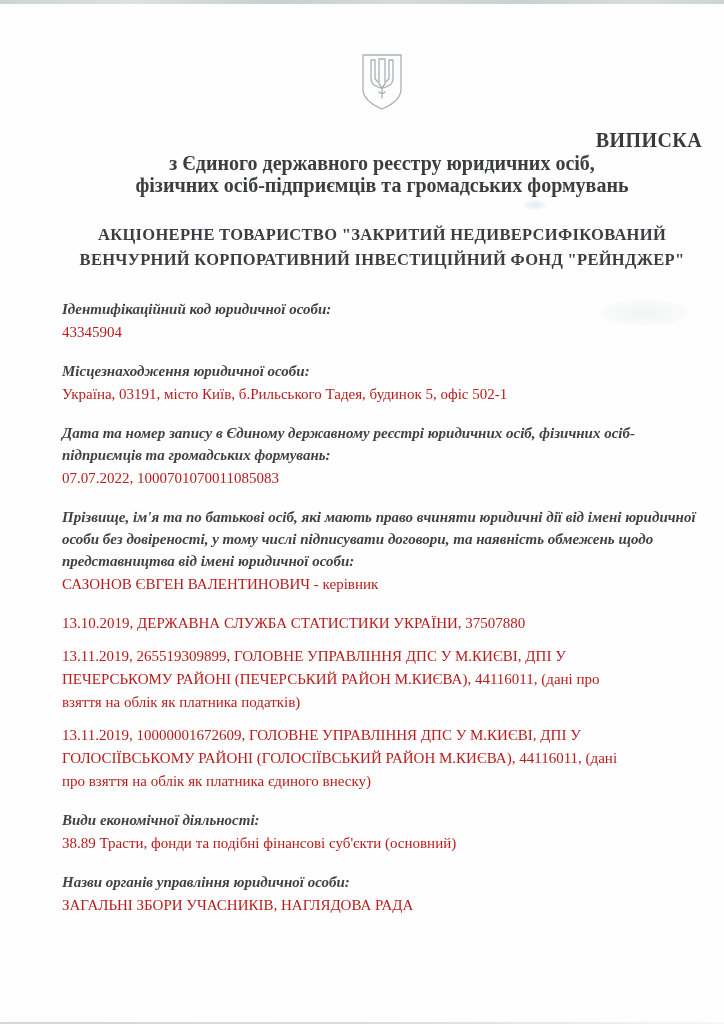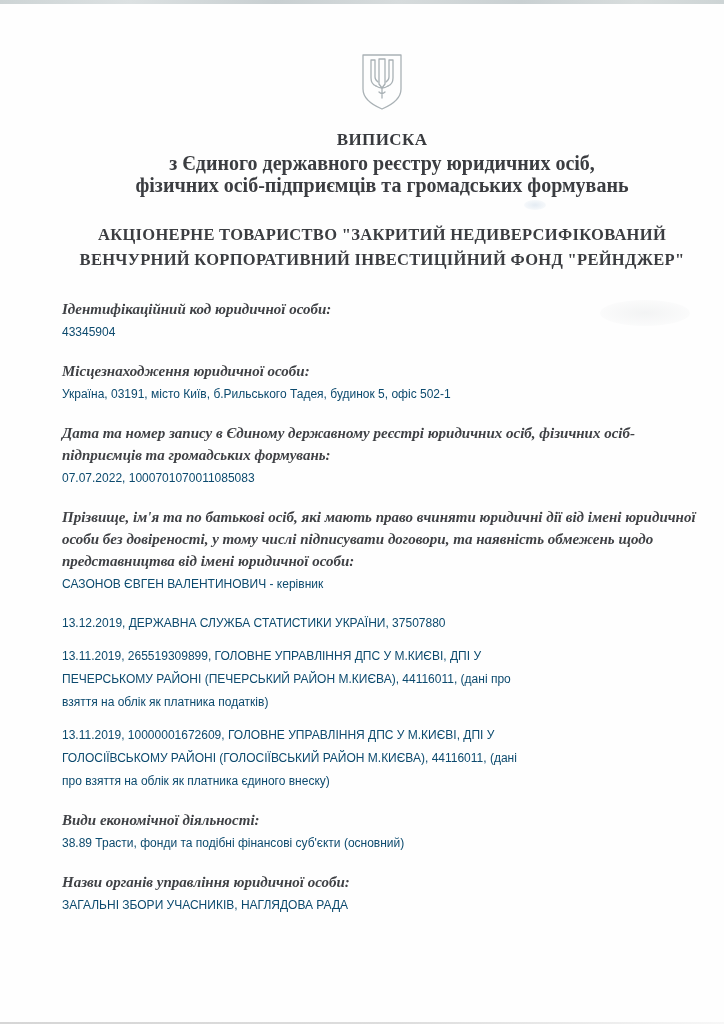--- a/index.html
+++ b/index.html
@@ -30,23 +30,23 @@
     width: 640px;
   }
   .emblem {
     margin: 49px auto 0 auto;
     width: 44px;
     height: 58px;
     display: block;
   }
   .doc-title {
     margin-top: 18px;
-    text-align: center;
+    text-align: right;
     font-weight: bold;
-    font-size: 17px;
+    font-size: 20px;
     line-height: 22px;
     color: #383a3e;
     letter-spacing: 0.4px;
   }
   .doc-subtitle {
     margin-top: 1px;
     text-align: center;
     font-weight: bold;
     font-size: 20px;
     line-height: 22px;
@@ -68,24 +68,24 @@
     margin: 0;
     font-weight: bold;
     font-style: italic;
     font-size: 15px;
     line-height: 22px;
     color: #3f4145;
     max-width: 652px;
   }
   .field-value {
     margin: 1px 0 0 0;
-    font-family: Liberation Sans, sans-serif;
-    font-size: 12px;
+    font-family: Liberation Serif, serif;
+    font-size: 15px;
     line-height: 23px;
-    color: #0c4a6e;
+    color: #b91c1c;
     white-space: pre-line;
     max-width: 652px;
   }
   .field-value.para { margin: 1px 0 10px 0; }
   .field-value.para:last-child { margin-bottom: 0; }
   .smudge {
     position: absolute;
     border-radius: 50%;
     pointer-events: none;
   }
@@ -138,21 +138,21 @@
         <h3 class="field-label">Дата та номер запису в Єдиному державному реєстрі юридичних осіб, фізичних осіб-підприємців та громадських формувань:</h3>
         <p class="field-value">07.07.2022, 1000701070011085083</p>
       </section>
 
       <section class="field">
         <h3 class="field-label">Прізвище, ім'я та по батькові осіб, які мають право вчиняти юридичні дії від імені юридичної особи без довіреності, у тому числі підписувати договори, та наявність обмежень щодо представництва від імені юридичної особи:</h3>
         <p class="field-value">САЗОНОВ ЄВГЕН ВАЛЕНТИНОВИЧ - керівник</p>
       </section>
 
       <section class="field">
-        <p class="field-value para">13.12.2019, ДЕРЖАВНА СЛУЖБА СТАТИСТИКИ УКРАЇНИ, 37507880</p>
+        <p class="field-value para">13.10.2019, ДЕРЖАВНА СЛУЖБА СТАТИСТИКИ УКРАЇНИ, 37507880</p>
         <p class="field-value para">13.11.2019, 265519309899, ГОЛОВНЕ УПРАВЛІННЯ ДПС У М.КИЄВІ, ДПІ У
 ПЕЧЕРСЬКОМУ РАЙОНІ (ПЕЧЕРСЬКИЙ РАЙОН М.КИЄВА), 44116011, (дані про
 взяття на облік як платника податків)</p>
         <p class="field-value para">13.11.2019, 10000001672609, ГОЛОВНЕ УПРАВЛІННЯ ДПС У М.КИЄВІ, ДПІ У
 ГОЛОСІЇВСЬКОМУ РАЙОНІ (ГОЛОСІЇВСЬКИЙ РАЙОН М.КИЄВА), 44116011, (дані
 про взяття на облік як платника єдиного внеску)</p>
       </section>
 
       <section class="field">
         <h3 class="field-label">Види економічної діяльності:</h3>

